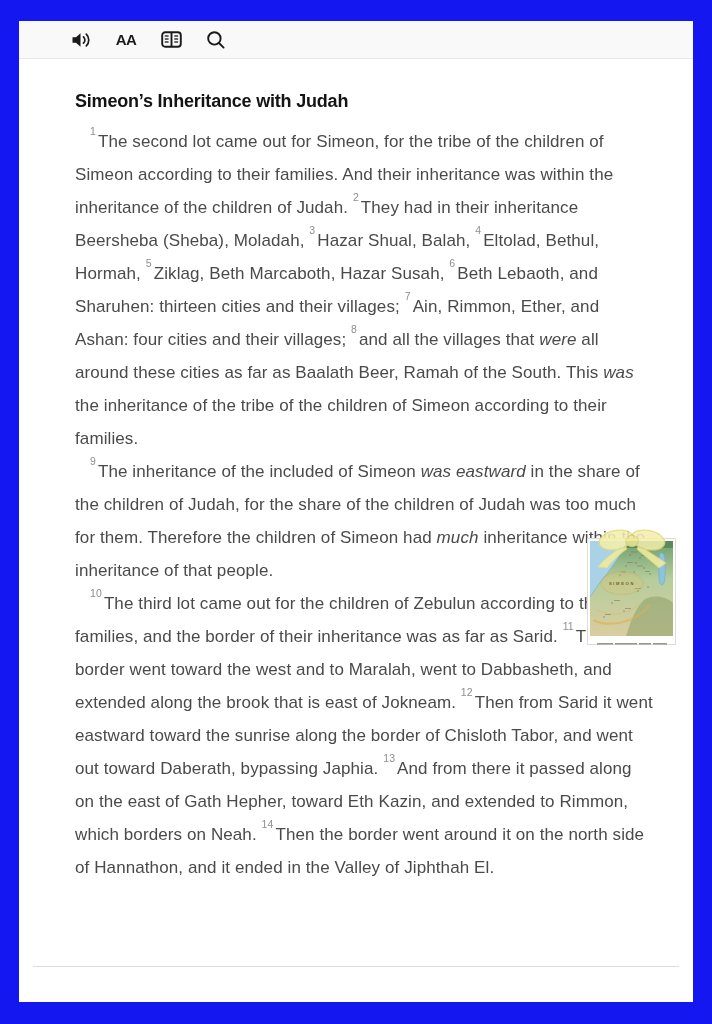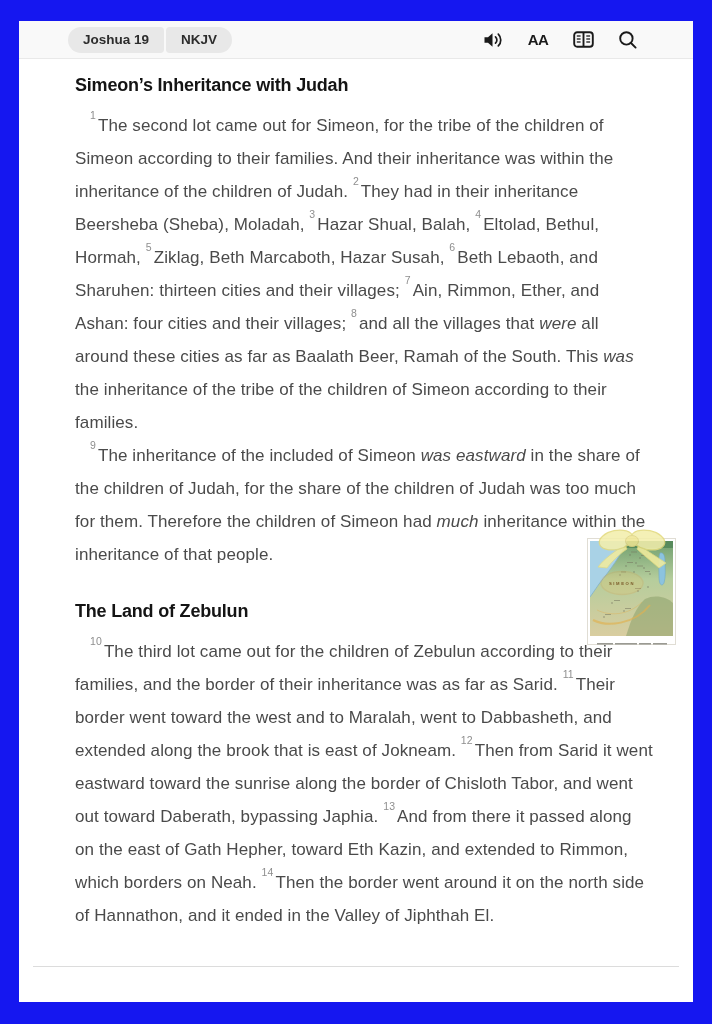--- a/index.html
+++ b/index.html
@@ -62,21 +62,21 @@
     position:absolute; top:38px; left:0; right:0;
     height:907px; overflow:hidden;
     padding:14px 38px 0 56px;
   }
   .section-heading{
     font-size:18px; font-weight:700; color:var(--heading-text);
     letter-spacing:-0.2px;
     line-height:24px;
     margin:28px 0 12px 0;
   }
-  .section-heading:first-child{margin-top:0;}
+  .section-heading:first-child{margin-top:16px;}
   .verse-par{
     font-size:17px; line-height:33px; color:var(--body-text);
     text-indent:15px; letter-spacing:0.1px;
   }
   .verse-par sup.vnum{
     font-size:10.5px; color:var(--vnum);
     position:relative; top:-5px; line-height:0;
     margin-right:2px; font-weight:400;
   }
   .verse-par em{font-style:italic;text-align:center;}
@@ -104,24 +104,20 @@
     height:8px; display:flex; align-items:center; justify-content:center;
   }
 </style>
 </head>
 <body>
 
 <div class="frame">
   <div class="page">
 
     <header class="topbar">
-      <div class="pill-group">
-        <button class="pill left">Joshua 19</button>
-        <button class="pill right">NKJV</button>
-      </div>
       <div class="topbar-actions">
         <button class="icon-btn">
           <span>
             <svg width="22" height="18" viewBox="0 0 22 18" fill="none">
               <path d="M2.5 6.2 H6 L10.5 2.2 V15.8 L6 11.8 H2.5 Z" fill="#1a1a1a"></path>
               <path d="M13.5 5.8 a4.4 4.4 0 0 1 0 6.4" stroke="#1a1a1a" stroke-width="1.7" stroke-linecap="round"></path>
               <path d="M16.3 3.1 a8.3 8.3 0 0 1 0 11.8" stroke="#1a1a1a" stroke-width="1.7" stroke-linecap="round"></path>
             </svg>
           </span>
         </button>
@@ -151,21 +147,20 @@
           </span>
         </button>
       </div>
     </header>
 
     <main class="content">
       <div id="sections">
           <h2 class="section-heading">Simeon’s Inheritance with Judah</h2>
           <p class="verse-par"><sup class="vnum">1</sup><span>The second lot came out for Simeon, for the tribe of the children of Simeon according to their families. And their inheritance was within the inheritance of the children of Judah. </span><sup class="vnum">2</sup><span>They had in their inheritance Beersheba (Sheba), Moladah, </span><sup class="vnum">3</sup><span>Hazar Shual, Balah, </span><sup class="vnum">4</sup><span>Eltolad, Bethul, Hormah, </span><sup class="vnum">5</sup><span>Ziklag, Beth Marcaboth, Hazar Susah, </span><sup class="vnum">6</sup><span>Beth Lebaoth, and Sharuhen: thirteen cities and their villages; </span><sup class="vnum">7</sup><span>Ain, Rimmon, Ether, and Ashan: four cities and their villages; </span><sup class="vnum">8</sup><span>and all the villages that </span><em>were</em><span> all around these cities as far as Baalath Beer, Ramah of the South. This </span><em>was</em><span> the inheritance of the tribe of the children of Simeon according to their families.</span></p>
           <p class="verse-par"><sup class="vnum">9</sup><span>The inheritance of the included of Simeon </span><em>was eastward</em><span> in the share of the children of Judah, for the share of the children of Judah was too much for them. Therefore the children of Simeon had </span><em>much</em><span> inheritance within the inheritance of that people.</span></p>
-          <h2 class="section-heading">The Land of Zebulun</h2>
           <p class="verse-par"><sup class="vnum">10</sup><span>The third lot came out for the children of Zebulun according to their families, and the border of their inheritance was as far as Sarid. </span><sup class="vnum">11</sup><span>Their border went toward the west and to Maralah, went to Dabbasheth, and extended along the brook that is east of Jokneam. </span><sup class="vnum">12</sup><span>Then from Sarid it went eastward toward the sunrise along the border of Chisloth Tabor, and went out toward Daberath, bypassing Japhia. </span><sup class="vnum">13</sup><span>And from there it passed along on the east of Gath Hepher, toward Eth Kazin, and extended to Rimmon, which borders on Neah. </span><sup class="vnum">14</sup><span>Then the border went around it on the north side of Hannathon, and it ended in the Valley of Jiphthah El.</span></p>
         </div>
     </main>
 
     <figure class="map-fig">
       <svg width="83" height="95" viewBox="0 0 83 95">
         <defs>
           <linearGradient id="land" x1="0" y1="0" x2="0" y2="1">
             <stop offset="0" stop-color="#6f9e6e"></stop>
             <stop offset="0.4" stop-color="#b5cd9c"></stop>

